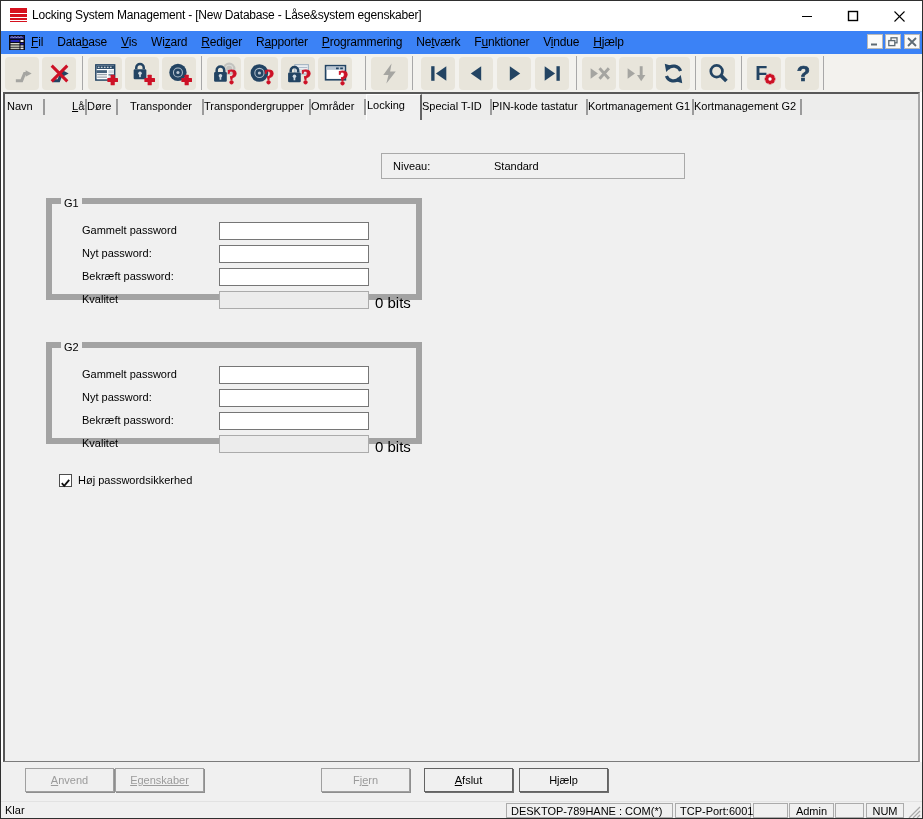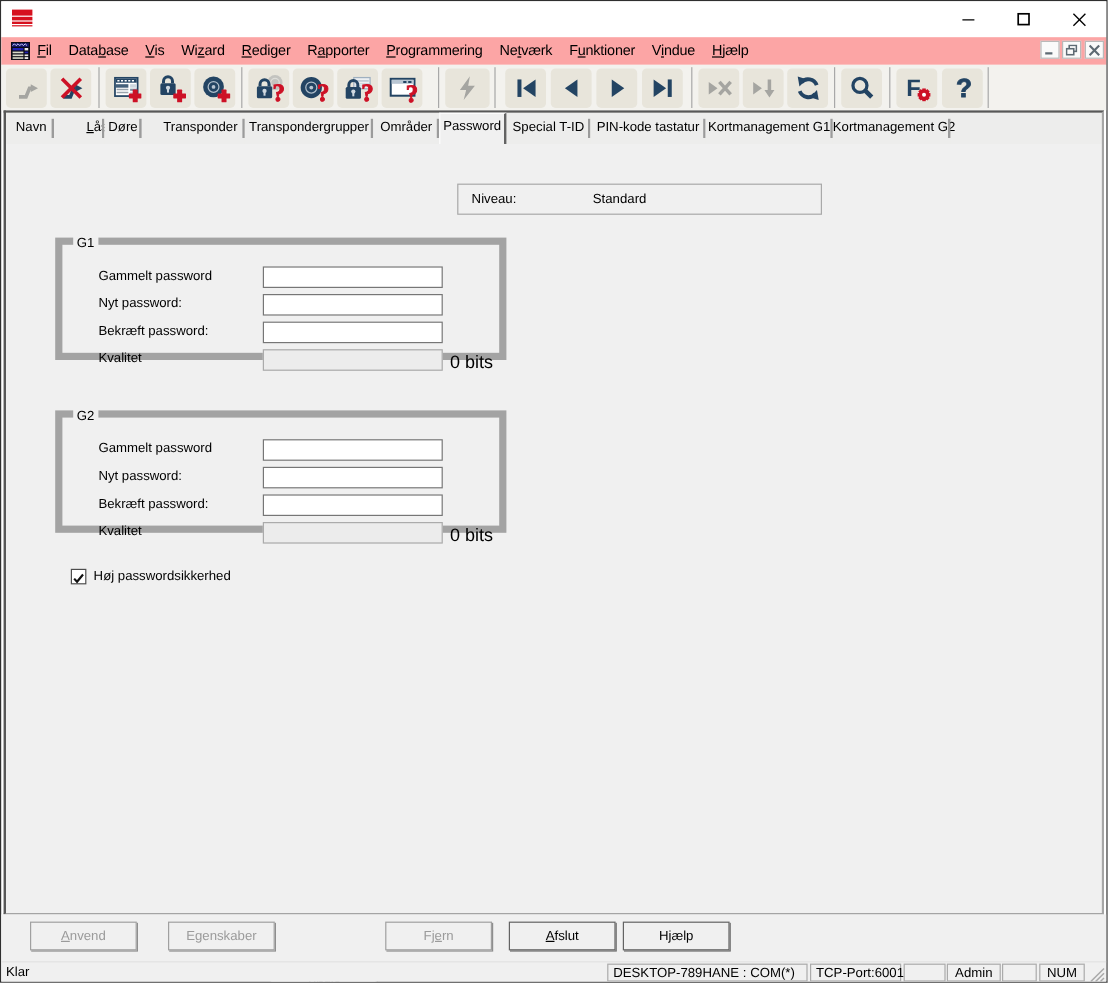--- a/index.html
+++ b/index.html
@@ -13,42 +13,42 @@
     overflow:hidden;
   }
   
   #titlebar { position:absolute; top:0; left:0; right:0; height:30px; background:#fff; }
   #app-icon { position:absolute; left:9px; top:7px; width:17px; height:14px; }
   #app-icon div { background:#d6111e; }
   #title-text { position:absolute; left:31px; top:7px; font-size:12px; letter-spacing:-0.2px; white-space:nowrap; }
   .win-btn { position:absolute; top:0; width:46px; height:30px; display:flex; align-items:center; justify-content:center; }
   #btn-minimize { right:92px; } #btn-maximize { right:46px; } #btn-close { right:0; }
   
-  #menubar { position:absolute; top:30px; left:0; right:0; height:23px; background:#fca5a5; }
+  #menubar { position:absolute; top:30px; left:0; right:0; height:23px; background:#3b82f6; }
   #mdi-doc-icon { position:absolute; left:8px; top:4px; width:16px; height:15px; }
   #menu-items { position:absolute; left:23px; top:0; height:23px; display:flex; }
   .menu-item { font-size:12px; letter-spacing:-0.18px; padding:0 7px; height:23px; line-height:22px; white-space:nowrap; }
   .mdi-btn { position:absolute; top:3px; width:16px; height:15px; background:#fafafa;
              border:1px solid #b9b9b9; display:flex; align-items:center; justify-content:center; }
   #mdi-minimize { left:866px; } #mdi-restore { left:884px; } #mdi-close { left:903px; }
   
   #toolbar { position:absolute; top:53px; left:0; right:0; height:38px; background:#f3f2ee; }
   .tbtn { position:absolute; top:3px; width:34px; height:33px; background:#e8e5db; border-radius:4px;
           display:flex; align-items:center; justify-content:center; }
   .tsep { position:absolute; top:2px; width:1px; height:34px; background:#a8a8a8; }
   
   #client { position:absolute; top:91px; left:0; right:0; height:670px;
             border-top:2px solid #585858; border-left:3px solid; border-right:3px solid;
             border-image:none;
             border-left-color:#585858; border-right-color:#a6a6a6;
             background:#f0f0f0; }
   #client { border-left-width:2px; border-right-width:2px; margin-left:2px; margin-right:2px;
             border-bottom:1px solid #7b7b7b; }
   #tabstrip { position:absolute; top:0; left:0; right:0; height:26px; background:#ededec; }
-  .tab { position:absolute; top:2px; height:24px; text-align:center; font-size:11px;
+  .tab { position:absolute; top:2px; height:24px; text-align:left; font-size:11px;
          color:#000; background:#ededec; line-height:21px; white-space:nowrap; }
   .tab .sep { position:absolute; right:0; top:3px; width:2px; height:16px; background:#9b9b9b; }
   .tab.selected { top:0; height:26px; background:#f0f0f0; line-height:20px;
                   border-top:1px solid #fdfdfd; border-left:1px solid #fdfdfd;
                   border-right:2px solid #636363; z-index:3; }
   #page { position:absolute; top:26px; left:0; right:0; bottom:0; background:#f0f0f0; }
   
   .hdr-box { position:absolute; height:26px; border:1px solid #a9a9a9; }
   #box-system { left:25px; top:33px;  width:338px; }
   #box-level  { left:376px; top:33px; width:304px; }
@@ -90,20 +90,21 @@
 
 <div id="window">
 
   <div id="titlebar">
     <div id="app-icon">
       <div style="position:absolute;left:0;top:0;width:17px;height:4.5px;"></div>
       <div style="position:absolute;left:0;top:5.5px;width:17px;height:3.5px;"></div>
       <div style="position:absolute;left:0;top:10px;width:17px;height:2.2px;"></div>
       <div style="position:absolute;left:0;top:13.2px;width:17px;height:1.2px;"></div>
     </div>
+    <span id="title-text">Locking System Management - [New Database - Låse&amp;system egenskaber]</span>
     <div class="win-btn" id="btn-minimize">
       <svg width="12" height="12" viewBox="0 0 12 12">
           <line x1="1" y1="6.5" x2="11" y2="6.5" stroke="#000" stroke-width="1"></line>
         </svg>
     </div>
     <div class="win-btn" id="btn-maximize">
       <svg width="12" height="12" viewBox="0 0 12 12">
           <rect x="1.5" y="1.5" width="9" height="9" fill="none" stroke="#000" stroke-width="1.4"></rect>
         </svg>
     </div>
@@ -378,25 +379,25 @@
     </div>
 
   <div id="client">
     <div id="tabstrip">
         <div class="tab" style="left: 2px; width: 38px;"><span>Navn</span><i class="sep"></i></div>
         <div class="tab" style="left: 40px; width: 42px; padding-left: 27px;"><span><u>L</u>åse</span><i class="sep"></i></div>
         <div class="tab" style="left: 82px; width: 31px;"><span>Døre</span><i class="sep"></i></div>
         <div class="tab" style="left: 125px; width: 74px;"><span>Transponder</span><i class="sep"></i></div>
         <div class="tab" style="left: 199px; width: 107px;"><span>Transpondergrupper</span><i class="sep"></i></div>
         <div class="tab" style="left: 306px; width: 55px;"><span>Områder</span><i class="sep"></i></div>
-        <div class="tab selected" style="left: 361px; width: 56px;"><span>Password</span></div>
+        <div class="tab selected" style="left: 361px; width: 56px;"><span>Locking</span></div>
         <div class="tab" style="left: 417px; width: 70px;"><span>Special T-ID</span><i class="sep"></i></div>
         <div class="tab" style="left: 487px; width: 96px;"><span>PIN-kode tastatur</span><i class="sep"></i></div>
         <div class="tab" style="left: 583px; width: 106px;"><span>Kortmanagement G1</span><i class="sep"></i></div>
-        <div class="tab" style="left: 689px; width: 98px;"><span>Kortmanagement G2</span><i class="sep"></i></div>
+        <div class="tab" style="left: 689px; width: 108px;"><span>Kortmanagement G2</span><i class="sep"></i></div>
       </div>
     <div id="page">
 
       <div class="hdr-box" id="box-level">
         <span class="lbl">Niveau:</span>
         <span class="val">Standard</span>
       </div>
 
       <div class="groupbox" id="group-g1">
           <span class="gtitle">G1</span>
@@ -430,21 +431,21 @@
             </svg>
         </div>
         <span id="chk-label">Høj passwordsikkerhed</span>
       </div>
 
     </div>
   </div>
 
   <div id="btnpanel">
       <div class="pbtn disabled" style="left: 24px;"><u>A</u>nvend</div>
-      <div class="pbtn disabled" style="left: 139px;">Egenskaber</div>
+      <div class="pbtn disabled" style="left: 114px; text-decoration: underline;">Egenskaber</div>
       <div class="pbtn disabled" style="left: 224px; margin-top: 40px;">Tilføje</div>
       <div class="pbtn disabled" style="left: 320px;">F<u>je</u>rn</div>
       <div class="pbtn enabled" style="left: 423px;"><u>A</u>fslut</div>
       <div class="pbtn enabled" style="left: 518px;">Hjælp</div>
     </div>
 
   <div id="statusbar">
     <span id="status-left">Klar</span>
     <div id="grip">
       <svg width="14" height="14" viewBox="0 0 14 14">

